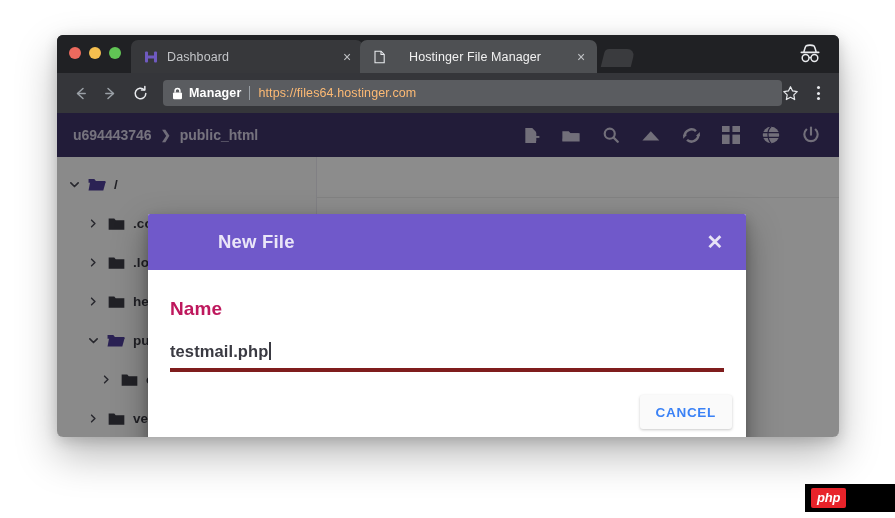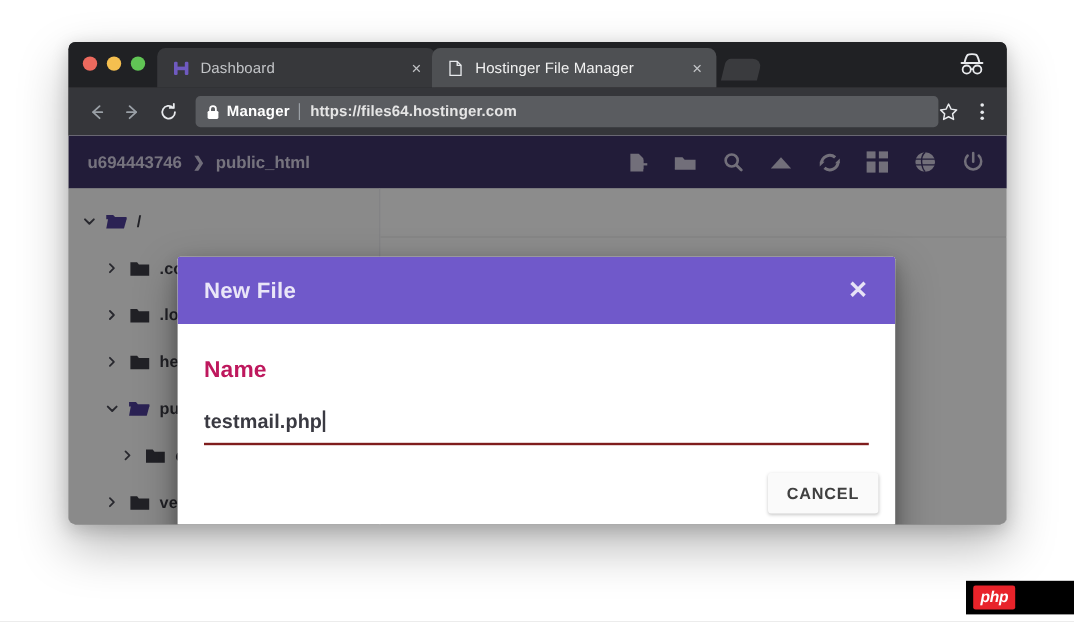--- a/index.html
+++ b/index.html
@@ -46,20 +46,21 @@
   }
   #tab-dashboard {
     left: 74px; width: 232px;
     background: #37383b;
     color: #c3c5c8;
   }
   #tab-filemanager {
     left: 303px; width: 237px;
     background: #4e5053;
     color: #f1f1f1;
+    gap: 13px;
   }
   .tab .tab-favicon {
     width: 15px; height: 15px; margin-right: 9px;
     flex: 0 0 15px; display: flex; align-items: center; justify-content: center;
   }
   .tab .tab-title {
     flex: 1 1 auto; white-space: nowrap; overflow: hidden;
     text-overflow: ellipsis; letter-spacing: .1px;
   }
   .tab .tab-close {
@@ -101,21 +102,21 @@
     padding: 0 8px 0 9px;
     margin-left: 6px;
     color: #ffffff; font-size: 12.5px;
   }
   #lock-icon { margin-right: 6px; display: flex; align-items: center; }
   #secure-label { font-weight: bold; letter-spacing: .15px; }
   #omnibox-sep {
     width: 1px; height: 14px; background: #9aa0a6;
     margin: 0 8px;
   }
-  #omnibox-url { letter-spacing: .1px; color: #e5e5e5; font-weight: bold; }
+  #omnibox-url { letter-spacing: .1px; color: #fdba74; }
   #star-icon { margin-left: auto; color: #e8eaed; display: flex; }
   #menu-dots {
     width: 22px; margin-left: 8px;
     display: flex; flex-direction: column; align-items: center;
     gap: 2.5px;
   }
   #menu-dots i { width: 3px; height: 3px; border-radius: 50%; background: #e8eaed; display: block; }
 
   
   #app-viewport {
@@ -196,37 +197,37 @@
     box-shadow: 0 14px 34px rgba(0,0,0,0.36), 0 5px 12px rgba(0,0,0,0.22);
     overflow: hidden;
   }
   #dialog-header {
     height: 56px;
     background: #7059ca;
     display: flex; align-items: center;
     padding: 0 18px 0 22px;
   }
   #dialog-title {
-    color: #eae6f8; font-size: 18.5px; letter-spacing: .2px;
+    color: #eae6f8; font-size: 18.5px; letter-spacing: .2px; margin-left: 48px;
   }
   #dialog-close {
     margin-left: auto;
     width: 26px; height: 26px;
     display: flex; align-items: center; justify-content: center;
     color: #e7e3f6; font-size: 20px; line-height: 1;
   }
   #dialog-body { padding: 28px 22px 0 22px; }
   #name-label {
     font-size: 19px; color: #be185d; letter-spacing: .1px;
   }
   #name-field-wrap {
     position: relative;
     margin-top: 22px;
     padding-bottom: 7px;
-    border-bottom: 2px solid #7f1d1d;
+    border-bottom: 4px solid #7f1d1d;
   }
   #name-input-value {
     font-size: 16.5px; color: #3a3a42; letter-spacing: .1px;
     display: inline-block;
   }
   #name-caret {
     display: inline-block;
     width: 1.5px; height: 18px;
     background: #3a3a42;
     vertical-align: -3px;
@@ -239,21 +240,21 @@
     padding: 0 14px 6px 0;
   }
   .dlg-btn {
     height: 34px; min-width: 86px;
     border-radius: 3px;
     display: flex; align-items: center; justify-content: center;
     font-size: 13.5px; letter-spacing: .7px;
     padding: 0 16px;
   }
   #cancel-button {
-    background: #fafafa; color: #404040;
+    background: #fafafa; color: #3b82f6;
     box-shadow: 0 1px 3px rgba(0,0,0,0.22);
   }
   #create-button {
     background: #6f5ac0; color: #ffffff;
     box-shadow: 0 2px 5px rgba(0,0,0,0.3);
   }
 
   
   #php-watermark {
     position: absolute;

